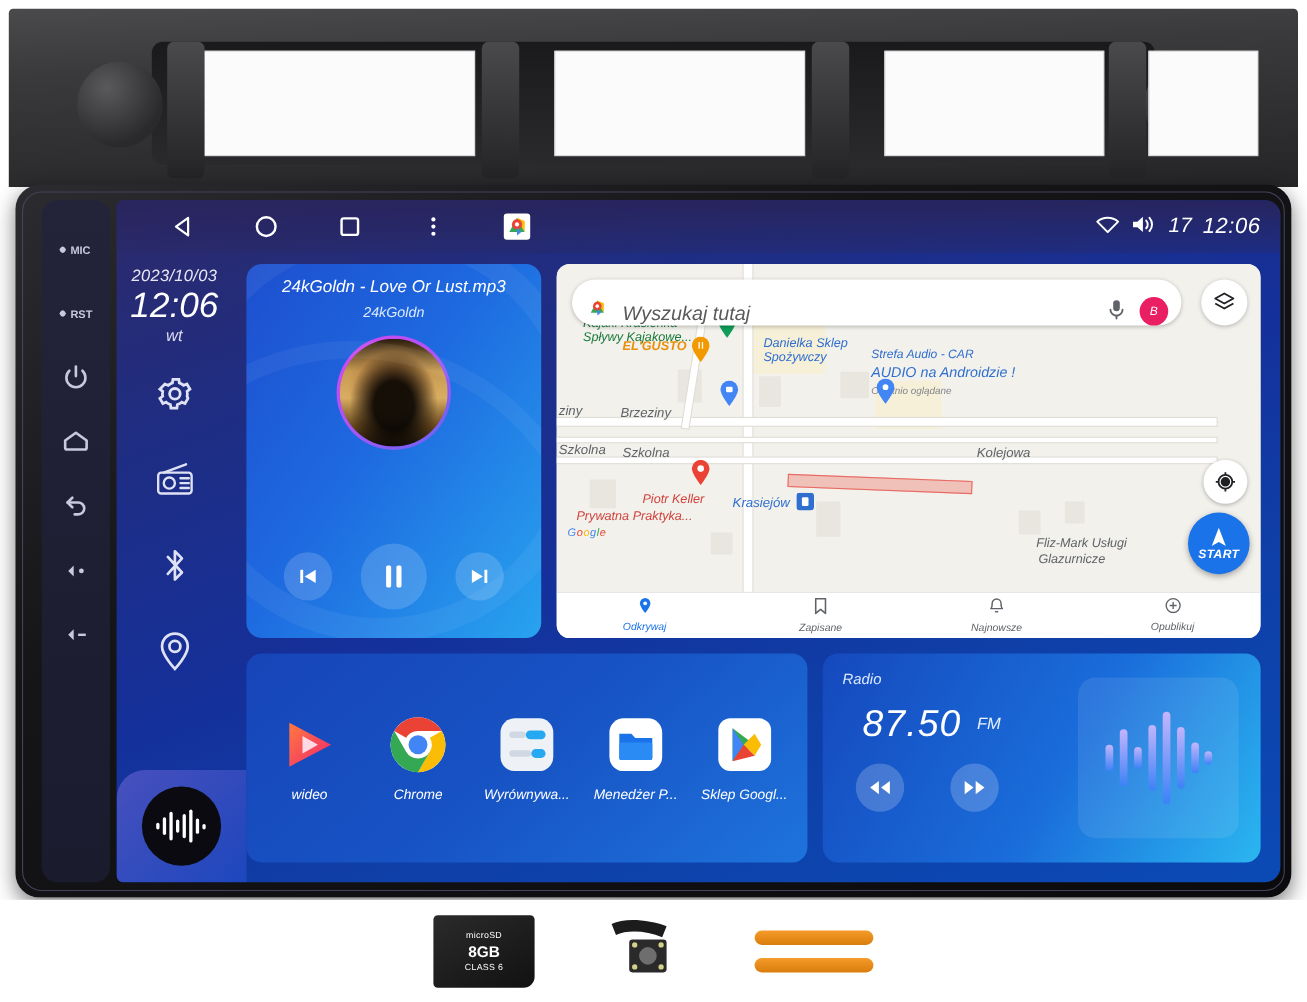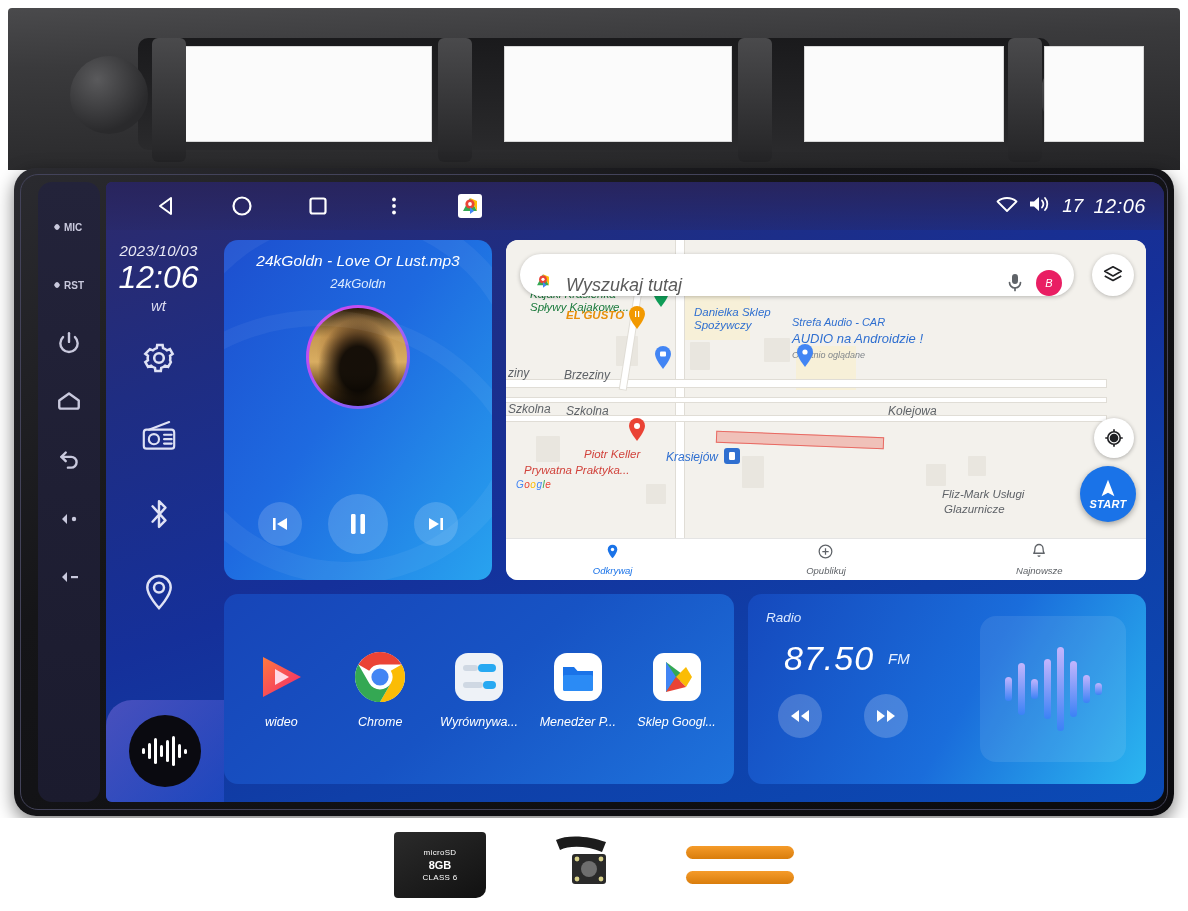--- a/index.html
+++ b/index.html
@@ -226,21 +226,21 @@
 
   
   .accessories { position:absolute; left:0; top:818px; width:1188px; height:93px; background:#fff; }
   .acc-row { display:flex; align-items:center; justify-content:center; gap:64px; height:100%; }
   .sd-card {
     width:92px; height:66px; background:linear-gradient(150deg,#2b2b2b,#111);
     border-radius:4px 4px 10px 4px; position:relative; color:#fff;
     display:flex; flex-direction:column; align-items:center; justify-content:center; gap:2px;
   }
   .sd-top { font-size:8px; letter-spacing:.3px; }
-  .sd-cap { font-size:11px; font-weight:bold; }
+  .sd-cap { font-size:14px; font-weight:bold; }
   .cam { width:72px; height:62px; position:relative; }
   .pry { display:flex; flex-direction:column; gap:12px; }
   .pry-tool { width:108px; height:13px; background:linear-gradient(180deg,#f59b2a,#d97d0c); border-radius:7px; }
 </style>
 </head>
 <body>
 
 <div class="fascia">
   <div class="fascia-inner"></div>
   <div class="fascia-lobe left"></div>
@@ -573,35 +573,43 @@
           <span>
             <svg width="15" height="15" viewBox="0 0 18 22" fill="#1a73e8">
                 <path d="M9 21 C9 21 16 13 16 8 A7 7 0 0 0 2 8 C2 13 9 21 9 21Z"></path>
                 <circle cx="9" cy="8" r="2.5" fill="#fff"></circle>
               </svg>
           </span>
           <span class="mbn-label">Odkrywaj</span>
         </div>
         <div class="mbn-item">
           <span>
-            <svg width="15" height="15" viewBox="0 0 18 18" fill="none" stroke="#5f6368" stroke-width="1.5">
-                <circle cx="9" cy="9" r="7.6"></circle>
-                <path d="M9 5.2v7.6M5.2 9h7.6"></path>
+            <svg width="14" height="16" viewBox="0 0 14 18" fill="none" stroke="#5f6368" stroke-width="1.6" stroke-linejoin="round">
+                <path d="M2 1.5h10v15l-5-4.2-5 4.2z"></path>
               </svg>
           </span>
-          <span class="mbn-label">Opublikuj</span>
+          <span class="mbn-label">Zapisane</span>
         </div>
         <div class="mbn-item">
           <span>
             <svg width="14" height="16" viewBox="0 0 16 18" fill="none" stroke="#5f6368" stroke-width="1.5" stroke-linejoin="round">
                 <path d="M8 1.6a4.6 4.6 0 0 0-4.6 4.6c0 4.2-1.4 5.4-1.4 5.4h12s-1.4-1.2-1.4-5.4A4.6 4.6 0 0 0 8 1.6z"></path>
                 <path d="M6.6 14.2a1.6 1.6 0 0 0 2.8 0"></path>
               </svg>
           </span>
           <span class="mbn-label">Najnowsze</span>
+        </div>
+        <div class="mbn-item">
+          <span>
+            <svg width="15" height="15" viewBox="0 0 18 18" fill="none" stroke="#5f6368" stroke-width="1.5">
+                <circle cx="9" cy="9" r="7.6"></circle>
+                <path d="M9 5.2v7.6M5.2 9h7.6"></path>
+              </svg>
+          </span>
+          <span class="mbn-label">Opublikuj</span>
         </div>
       </div>
     </div>
 
     <div class="apps-card">
       <div class="app">
         <div class="app-icon">
           <svg width="52" height="52" viewBox="0 0 52 52">
             <defs>
                 <linearGradient id="vidg" x1="0" y1="0" x2="1" y2="1">

